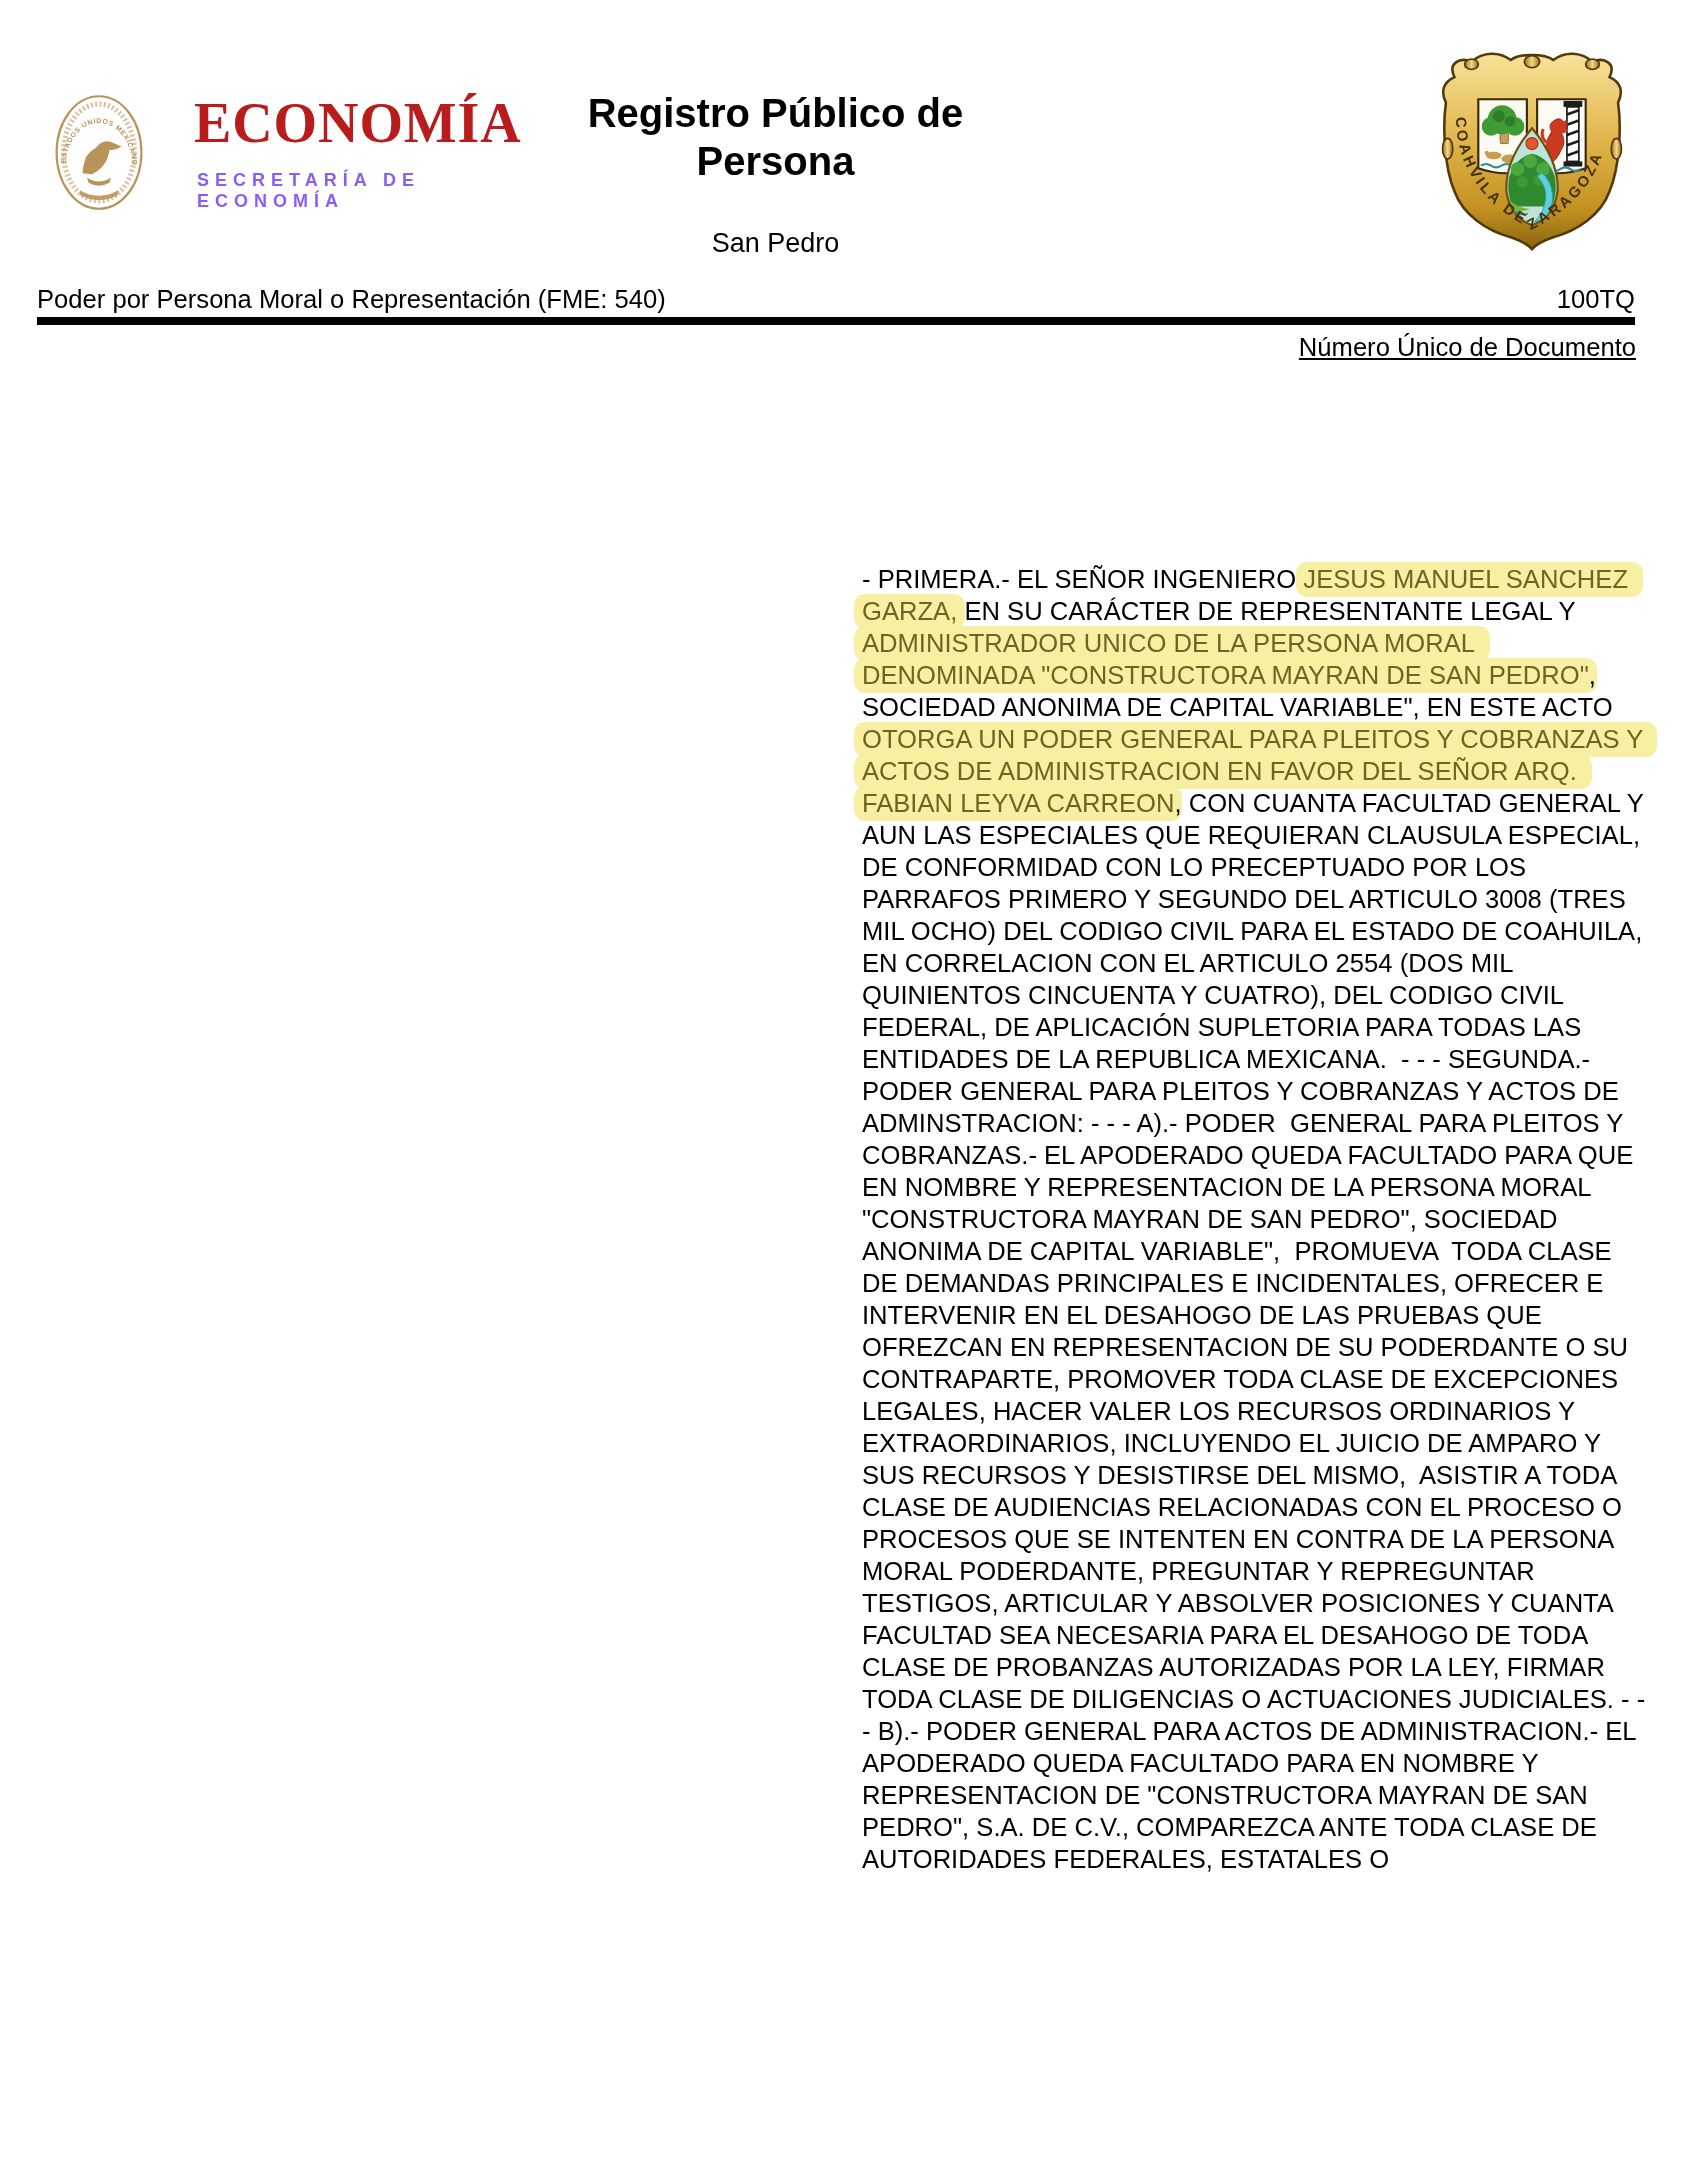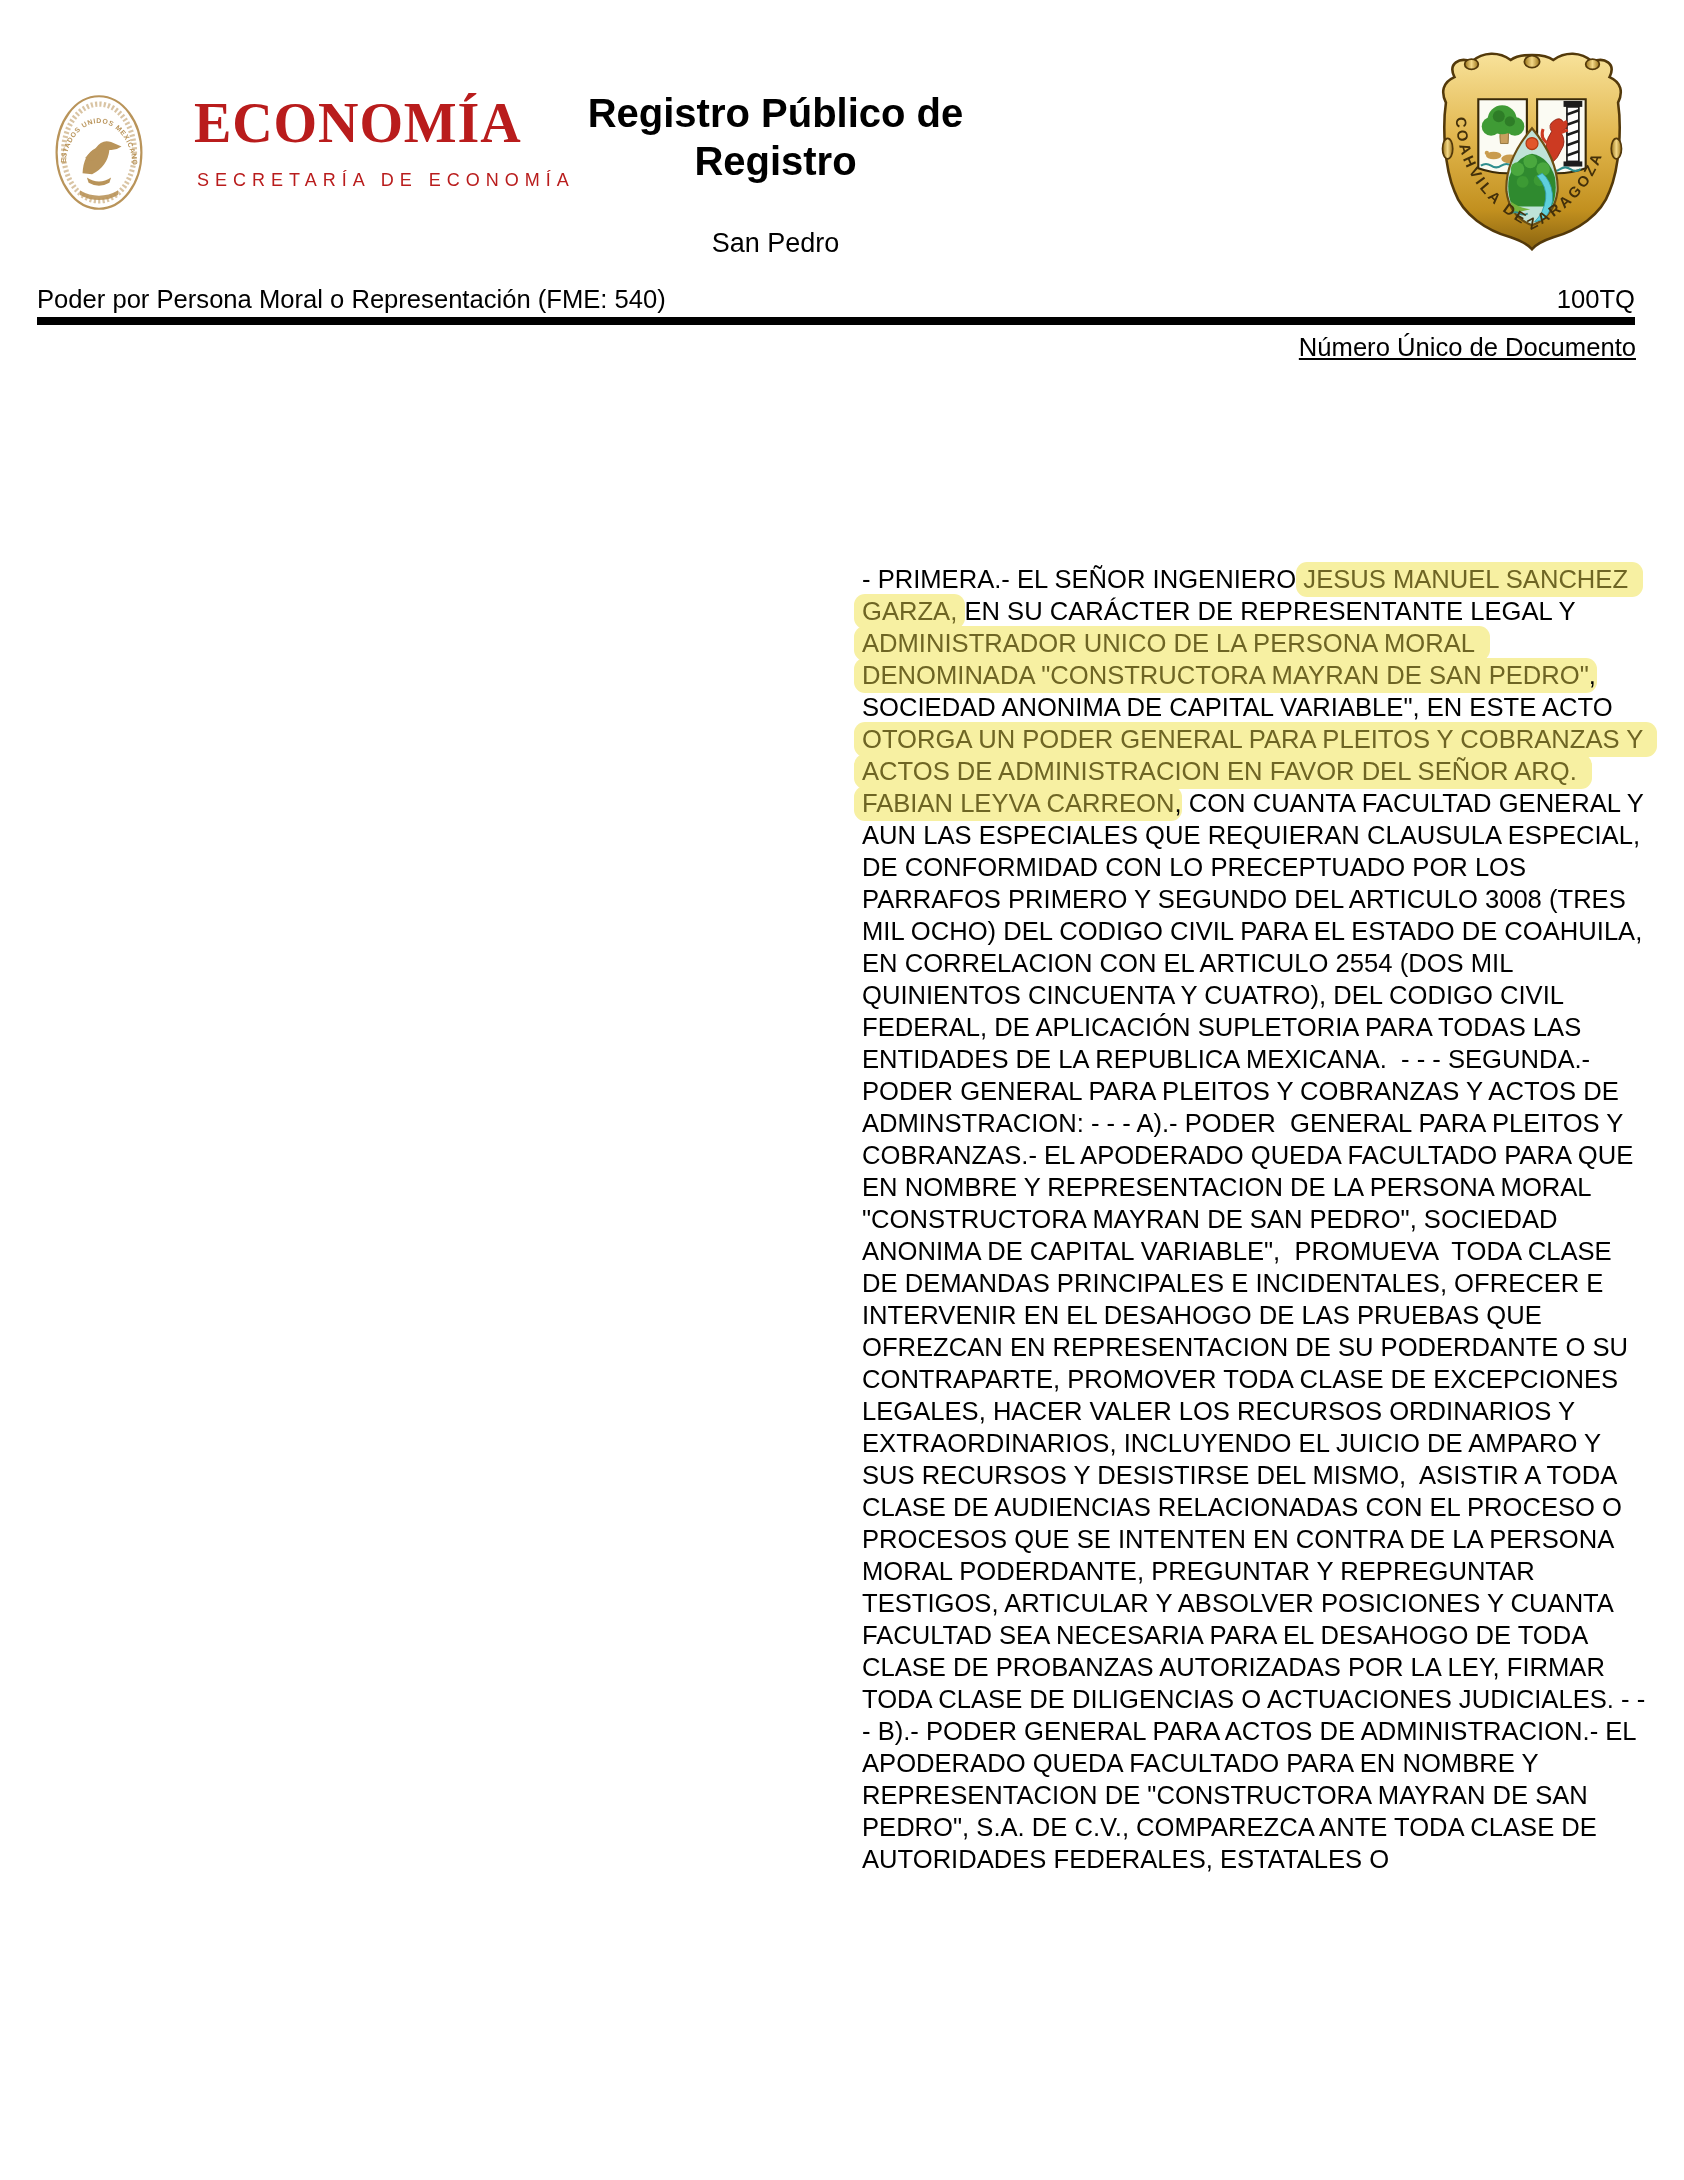--- a/index.html
+++ b/index.html
@@ -11,21 +11,21 @@
   
   .logo{position:absolute;left:49px;top:56px;width:528px;height:162px;}
   .seal-svg{position:absolute;left:5.1px;top:37px;width:90px;height:119px;}
   .wordmark{
     position:absolute;left:145px;top:37px;
     font-family:"Liberation Serif",serif;font-weight:bold;
     font-size:56px;line-height:60px;letter-spacing:0.9px;color:#b91c1c;
   }
   .logo-sub{
     position:absolute;left:148px;top:114px;
-    font-size:18px;font-weight:normal;letter-spacing:6px;color:#b91c1c;
+    font-size:18px;font-weight:bold;letter-spacing:6px;color:#8b5cf6;
   }
   .title-block{position:absolute;left:520px;top:89px;width:511px;text-align:center;}
   .doc-title{font-size:40px;font-weight:bold;line-height:48px;}
   .office{margin-top:43px;font-size:27px;}
   .coat-svg{position:absolute;left:1434px;top:48px;width:196px;height:203px;}
   
   .subheader{
     position:absolute;left:37px;top:285px;width:1598px;
     display:flex;justify-content:space-between;font-size:25.6px;
   }
@@ -65,21 +65,21 @@
         <path d="M36,74 Q50,58 64,60 Q52,66 47,76 Q41,80 36,74 Z" opacity="0.8"></path>
         <path d="M38,97 Q52,106 66,97 L64,103 Q52,110 40,103 Z"></path>
         <path d="M30,112 Q52,124 74,112 L74,117 Q52,129 30,117 Z" opacity="0.9"></path>
       </g>
     </svg>
     <div class="wordmark">ECONOMÍA</div>
     <div class="logo-sub">SECRETARÍA DE ECONOMÍA</div>
   </div>
 
   <div class="title-block">
-    <div class="doc-title"><span>Registro Público de</span><br><span>Registro</span></div>
+    <div class="doc-title"><span>Registro Público de</span><br><span>Persona</span></div>
     <div class="office">San Pedro</div>
   </div>
 
   <svg class="coat-svg" viewBox="0 0 230 238" aria-hidden="true">
     <defs>
       <linearGradient id="gShield" x1="0" y1="0" x2="0" y2="1">
         <stop offset="0" stop-color="#f8e29a"></stop>
         <stop offset="0.45" stop-color="#e0b44a"></stop>
         <stop offset="0.8" stop-color="#c2901f"></stop>
         <stop offset="1" stop-color="#8a6410"></stop>

